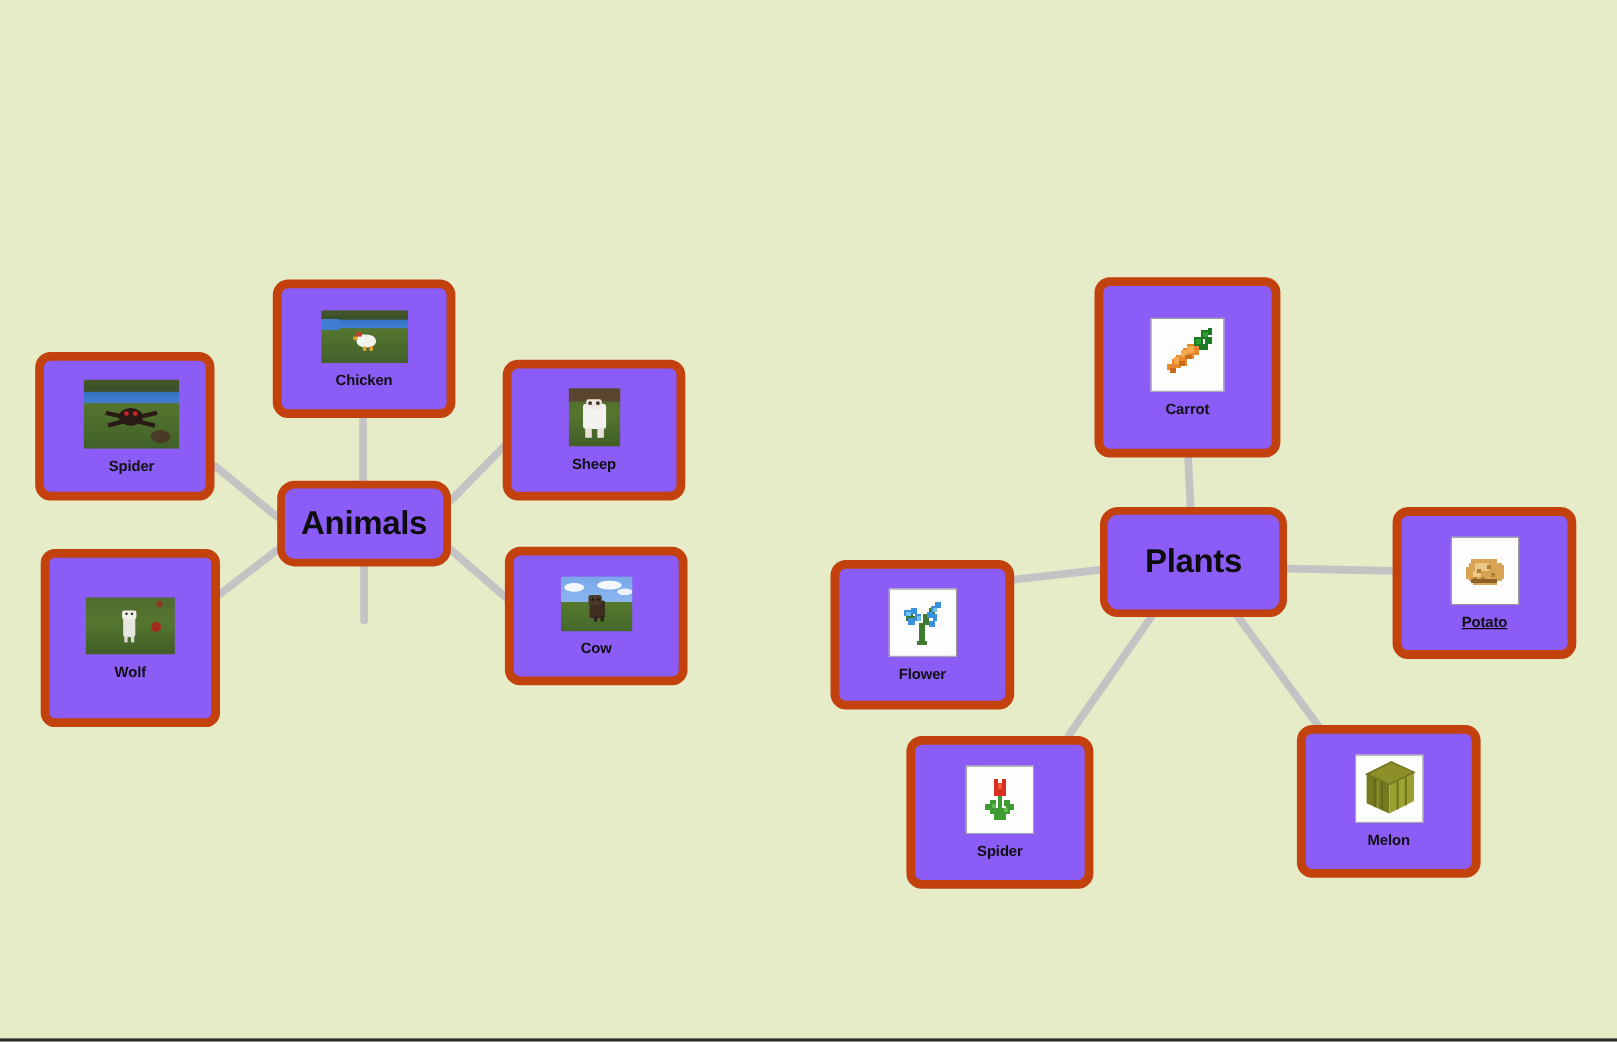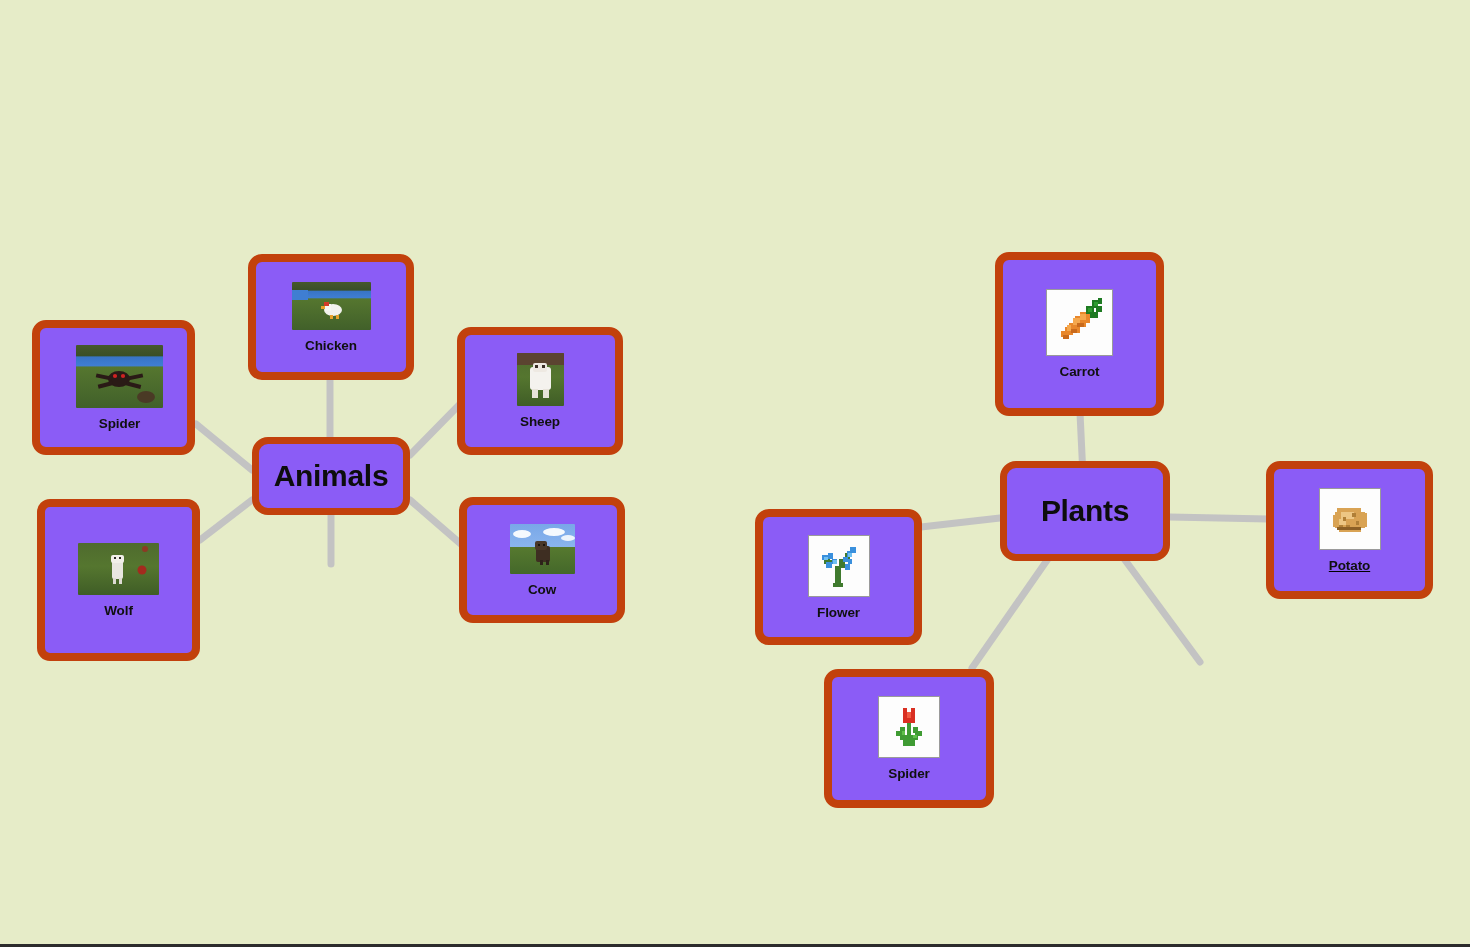--- a/index.html
+++ b/index.html
@@ -321,14 +321,37 @@
         <rect x="13" y="23" width="6" height="3"></rect>
       </g>
       <g fill="#5fbf4a">
         <rect x="12" y="18" width="2" height="2"></rect>
         <rect x="18" y="20" width="2" height="2"></rect>
       </g>
     </svg>
     <span class="leaf-label">Spider</span>
   </div>
 
+  <div class="node" style="left:1179px;top:659px;width:167px;height:139px;">
+    <svg class="sprite-frame" width="62" height="62" viewBox="0 0 32 32">
+      <rect width="32" height="32" fill="#fdfdfd"></rect>
+
+      <polygon points="5,9 17,3 28,8 16,14" fill="#8d8f28"></polygon>
+
+      <polygon points="5,9 16,14 16,28 5,23" fill="#757a1f"></polygon>
+
+      <polygon points="16,14 28,8 28,22 16,28" fill="#9aa032"></polygon>
+      <g stroke="#5d6018" stroke-width="0.8" opacity="0.8">
+        <line x1="9" y1="11" x2="9" y2="25"></line>
+        <line x1="12.5" y1="12.5" x2="12.5" y2="26.5"></line>
+        <line x1="20" y1="12.2" x2="20" y2="26"></line>
+        <line x1="24" y1="10.3" x2="24" y2="24.2"></line>
+      </g>
+      <g stroke="#a8ad3d" stroke-width="0.7" opacity="0.55">
+        <line x1="10.4" y1="11.6" x2="10.4" y2="25.5"></line>
+        <line x1="22" y1="11.3" x2="22" y2="25.1"></line>
+      </g>
+      <polygon points="5,9 17,3 28,8 16,14" fill="none" stroke="#6d7020" stroke-width="0.7"></polygon>
+    </svg>
+    <span class="leaf-label">Melon</span>
+  </div>
 
 </div>
 
 </body></html>

